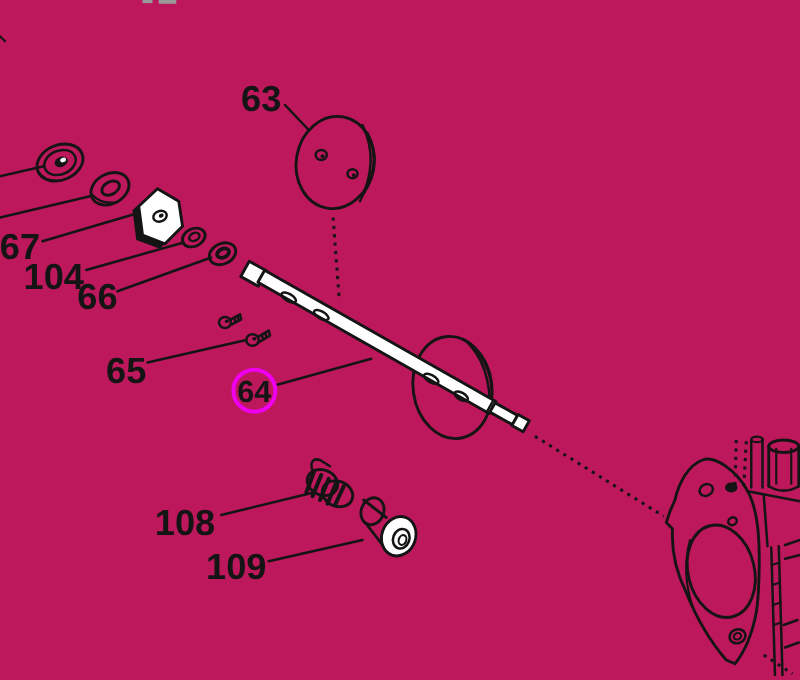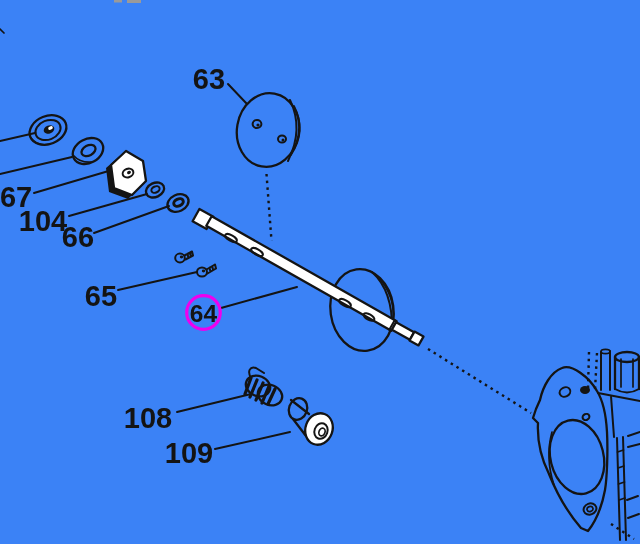--- a/index.html
+++ b/index.html
@@ -1,16 +1,16 @@
 <!DOCTYPE html>
 <html><head>
 <meta charset="utf-8">
 <style>
   html,body{margin:0;padding:0;background:#ffffff;}
-  #viewport{position:relative;width:640px;height:544px;background:#3b82f6;overflow:hidden;}
+  #viewport{position:relative;width:640px;height:544px;background:#be185d;overflow:hidden;}
   svg{display:block;}
   .ln{fill:none;stroke:#141414;stroke-width:2.3;stroke-linecap:round;stroke-linejoin:round;}
   .ln-thin{stroke-width:1.7;}
   .ln-med{stroke-width:2;}
   .leader{fill:none;stroke:#141414;stroke-width:2;stroke-linecap:round;}
   .dot{fill:none;stroke:#141414;stroke-width:2.4;stroke-dasharray:2.5 4.2;stroke-linecap:butt;}
   .dark{fill:#141414;stroke:none;}
   .wht{fill:#ffffff;}
   .frag{fill:#9a9a9a;stroke:none;}
   .callout{font-family:"Liberation Sans","DejaVu Sans",sans-serif;font-weight:700;font-size:29px;fill:#141414;text-anchor:middle;cursor:pointer;}

